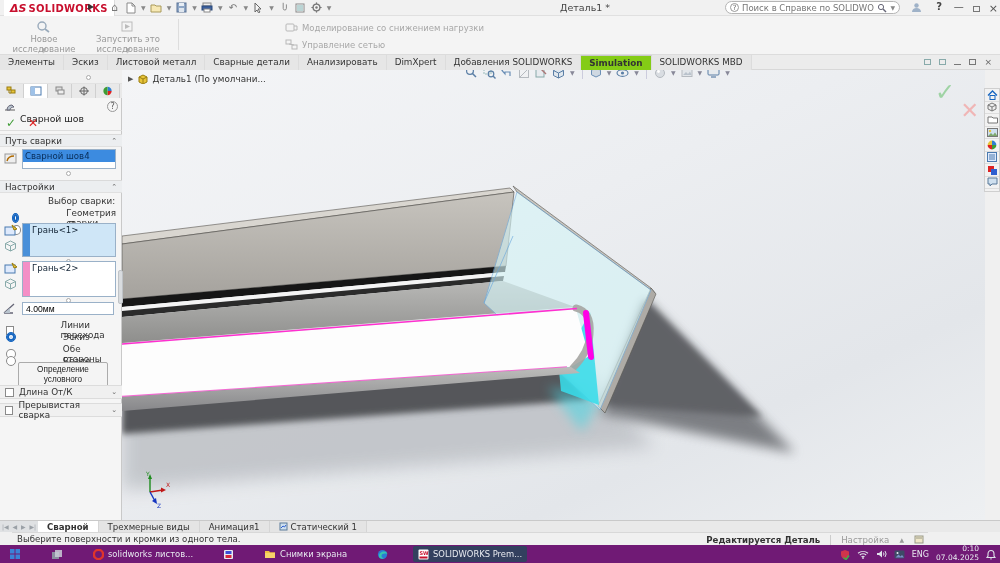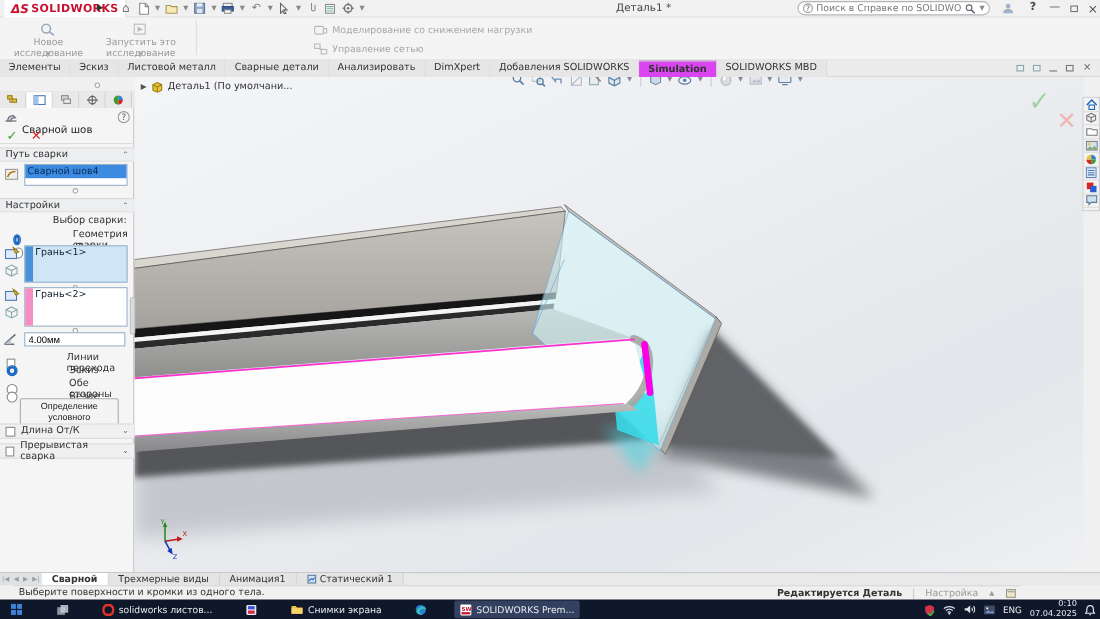--- a/index.html
+++ b/index.html
@@ -27,21 +27,21 @@
   .cmdbar { position:absolute; left:0; top:16px; width:1000px; height:39px; background:#f4f4f4; border-bottom:1px solid #dcdcdc; }
   .bigbtn { position:absolute; top:2px; width:72px; height:33px; text-align:center; color:#9a9a9a; font-size:8.5px; line-height:1.2; padding-top:2px; }
   .bigbtn .bicon { display:block; margin:0 auto 1px; }
   .bigbtn .sub { position:absolute; bottom:-2px; left:50%; transform:translateX(-50%); font-size:6px; color:#aaa; }
   .vsep { position:absolute; top:3px; width:1px; height:31px; background:#ddd; }
   .flatbtn { position:absolute; left:285px; height:15px; display:flex; align-items:center; gap:4px; color:#a8a8a8; font-size:8.5px; }
 
   
   .tabrow { position:absolute; left:0; top:55px; width:1000px; height:15px; background:#ececec; border-bottom:1px solid #d8d8d8; }
   .rtab { float:left; height:15px; line-height:15px; padding:0 8px; font-size:8.8px; color:#333; border-right:1px solid #dcdcdc; background:#e6e6e6; cursor:default; }
-  .rtab.active { background:#d946ef; font-weight:bold; border-top:1px solid #c9c9c9; }
+  .rtab.active { background:#84cc16; font-weight:bold; border-top:1px solid #c9c9c9; }
   .docwin-ctrl { position:absolute; right:8px; top:2px; display:flex; gap:8px; align-items:center; color:#666; font-size:9px; }
   .dw-sq { width:7px; height:6px; border:1px solid #777; display:inline-block; }
   .dw-min { width:7px; height:1px; background:#777; display:inline-block; margin-top:5px; }
 
   
   .panel-topstrip { position:absolute; left:0; top:70px; width:122px; height:14px; background:#f0f0f0; border-bottom:1px solid #e2e2e2; }
   .panel-topstrip .knob { position:absolute; left:86px; top:5px; width:5px; height:5px; border:1px solid #a9a9a9; border-radius:50%; background:#fff; }
 
   
   .pm { position:absolute; left:0; top:84px; width:122px; height:436px; background:#f5f5f5; border-right:1px solid #c9c9c9; }
@@ -91,21 +91,21 @@
   .mt-nav { width:38px; background:#dfe1e3; display:flex; align-items:center; justify-content:space-around; color:#9aa0a6; font-size:6px; }
   .mtab { padding:0 9px; font-size:8.6px; line-height:12px; color:#333; border-right:1px solid #d5d5d5; background:#e4e4e4; display:flex; align-items:center; gap:3px; }
   .mtab.active { background:#fff; font-weight:bold; }
 
   
   .statusbar { position:absolute; left:12px; top:532px; width:916px; height:13px; background:#f0f0f0; border-top:1px solid #d8d8d8; font-size:8.6px; color:#333; }
   .sb-right { position:absolute; right:4px; top:0; height:13px; display:flex; align-items:center; gap:10px; }
   .sb-sep { width:1px; height:10px; background:#ccc; }
 
   
-  .taskbar { position:absolute; left:0; top:545px; width:1000px; height:18px; background:#0f172a; display:flex; align-items:center; padding:0 4px; gap:20px; color:#e8eaf0; }
+  .taskbar { position:absolute; left:0; top:545px; width:1000px; height:18px; background:#701a75; display:flex; align-items:center; padding:0 4px; gap:20px; color:#e8eaf0; }
   .tb-btn { height:16px; display:flex; align-items:center; gap:4px; padding:0 5px; border-radius:2px; font-size:8.4px; color:#e8eaf0; white-space:nowrap; }
   .tb-btn.active { background:#33405f; }
   .tray { margin-left:auto; display:flex; align-items:center; gap:7px; font-size:8px; }
   .clock { text-align:right; font-size:7.5px; line-height:1.15; }
   svg { display:block; }
 </style>
 </head>
 <body>
 
 <div id="app">

